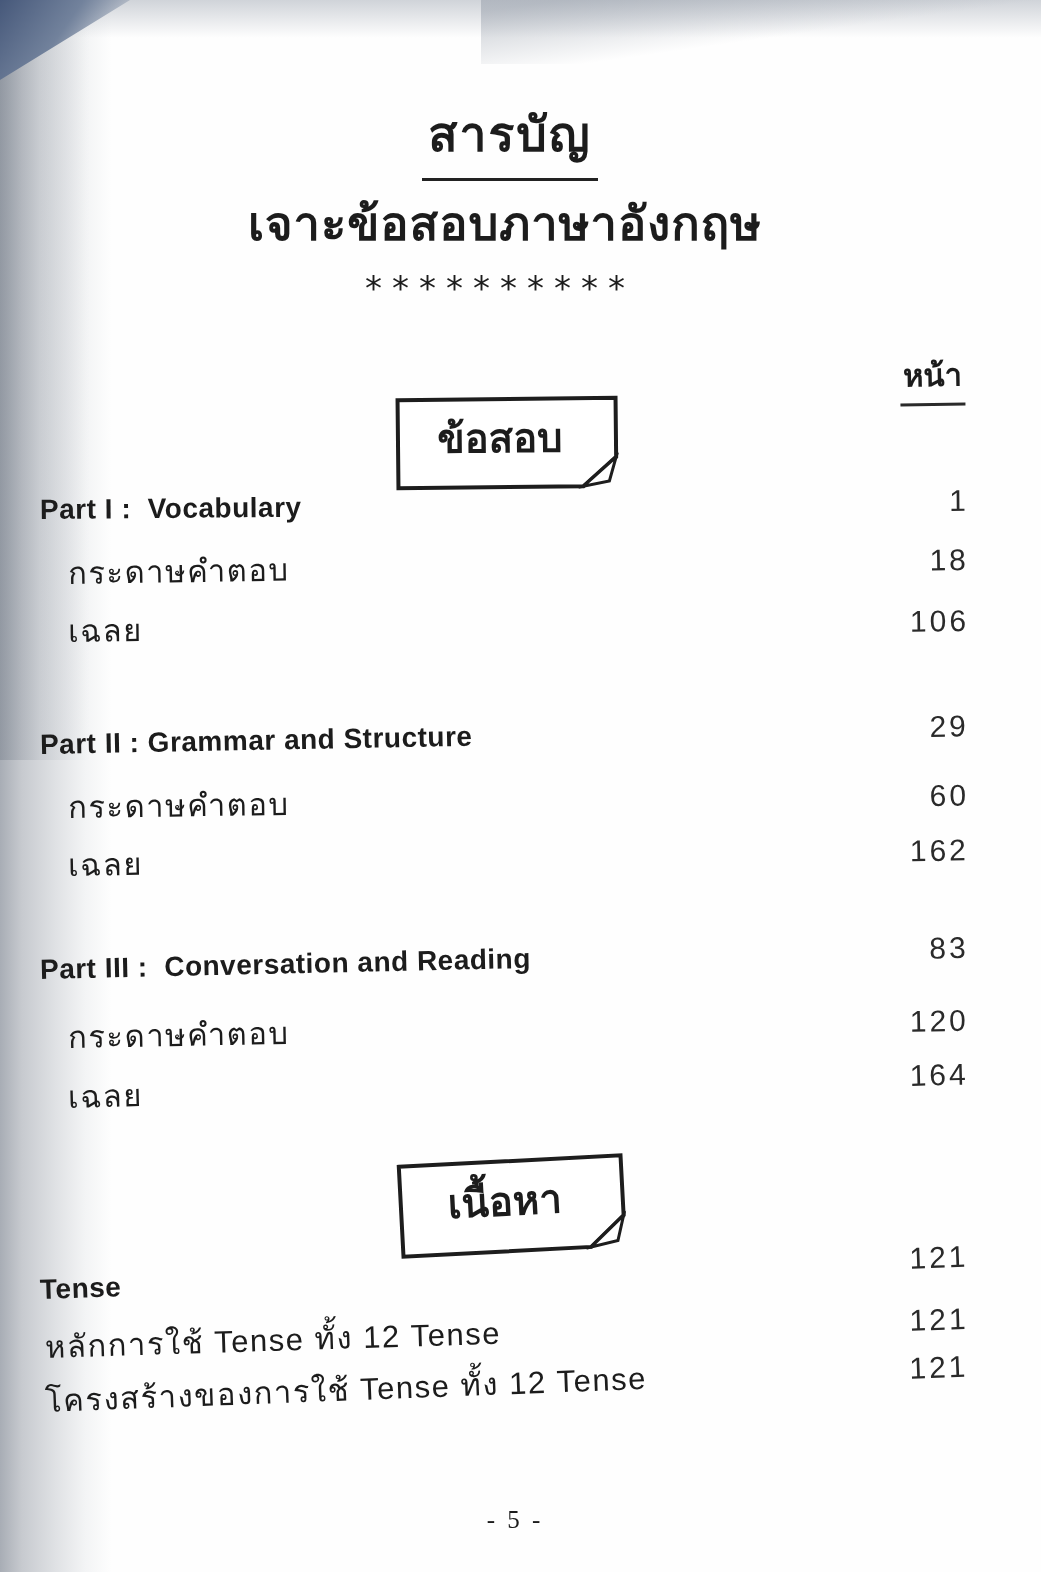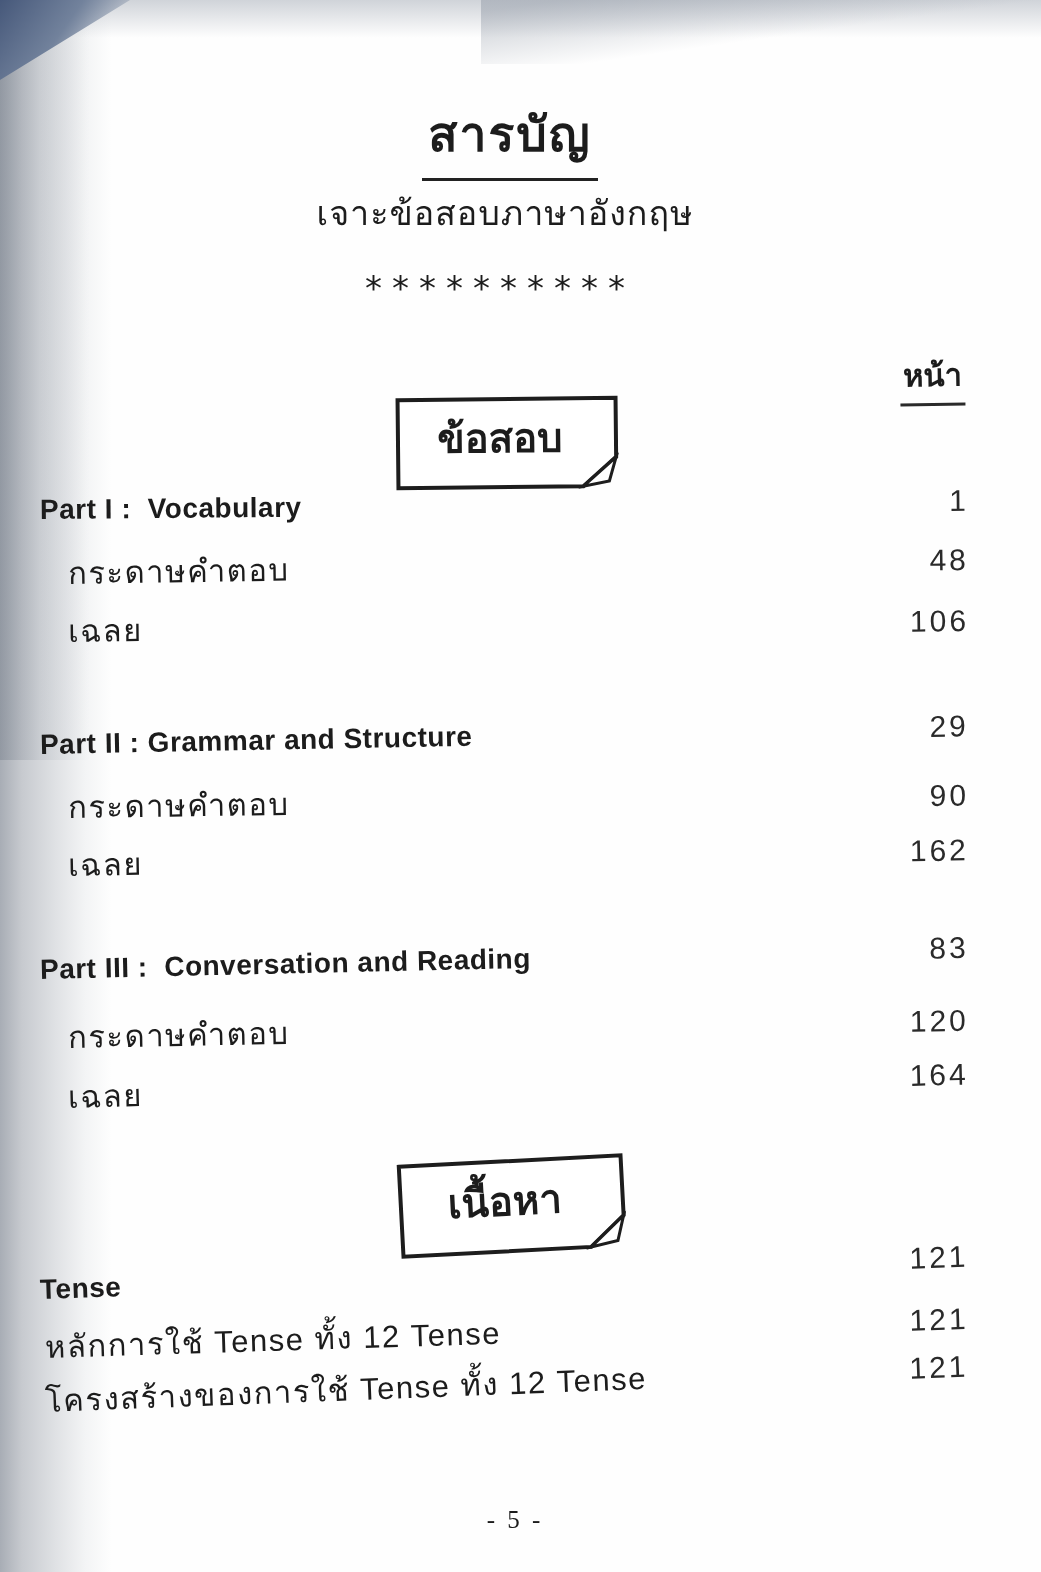--- a/index.html
+++ b/index.html
@@ -54,21 +54,21 @@
     display: inline-block;
     font-size: 48px; font-weight: bold; letter-spacing: 2px;
     border-bottom: 3px solid #222;
     padding: 0 6px 6px 6px;
   }
   .subtitle-wrap {
     position: absolute; top: 186px; left: 0; width: 1010px; text-align: center;
   }
   .subtitle {
     display: inline-block;
-    font-size: 34px; font-weight: normal; letter-spacing: 1px;
+    font-size: 47px; font-weight: bold; letter-spacing: 1px;
   }
   .stars-wrap {
     position: absolute; top: 268px; left: 0; width: 1000px; text-align: center;
   }
   .stars {
     font-size: 34px; font-weight: normal; letter-spacing: 10px;
     font-family: "DejaVu Sans", sans-serif;
   }
   .page-col {
     position: absolute; top: 350px; right: 76px;
@@ -138,34 +138,34 @@
     </svg>
     <span class="box-label">ข้อสอบ</span>
   </div>
 
   <div class="row part" style="top:492px; --rot:-0.5deg">
     <span class="lbl">Part I :  Vocabulary</span>
     <span class="pg">1</span>
   </div>
   <div class="row sub" style="top:548px; --rot:-0.9deg">
     <span class="lbl">กระดาษคำตอบ</span>
-    <span class="pg">48</span>
+    <span class="pg">18</span>
   </div>
   <div class="row sub" style="top:606px; --rot:-0.7deg">
     <span class="lbl">เฉลย</span>
     <span class="pg">106</span>
   </div>
 
   <div class="row part" style="top:727px; --rot:-1.1deg">
     <span class="lbl">Part II : Grammar and Structure</span>
     <span class="pg">29</span>
   </div>
   <div class="row sub" style="top:782px; --rot:-0.8deg">
     <span class="lbl">กระดาษคำตอบ</span>
-    <span class="pg">90</span>
+    <span class="pg">60</span>
   </div>
   <div class="row sub" style="top:840px; --rot:-1.0deg">
     <span class="lbl">เฉลย</span>
     <span class="pg">162</span>
   </div>
 
   <div class="row part" style="top:952px; --rot:-1.3deg">
     <span class="lbl">Part III :  Conversation and Reading</span>
     <span class="pg">83</span>
   </div>

